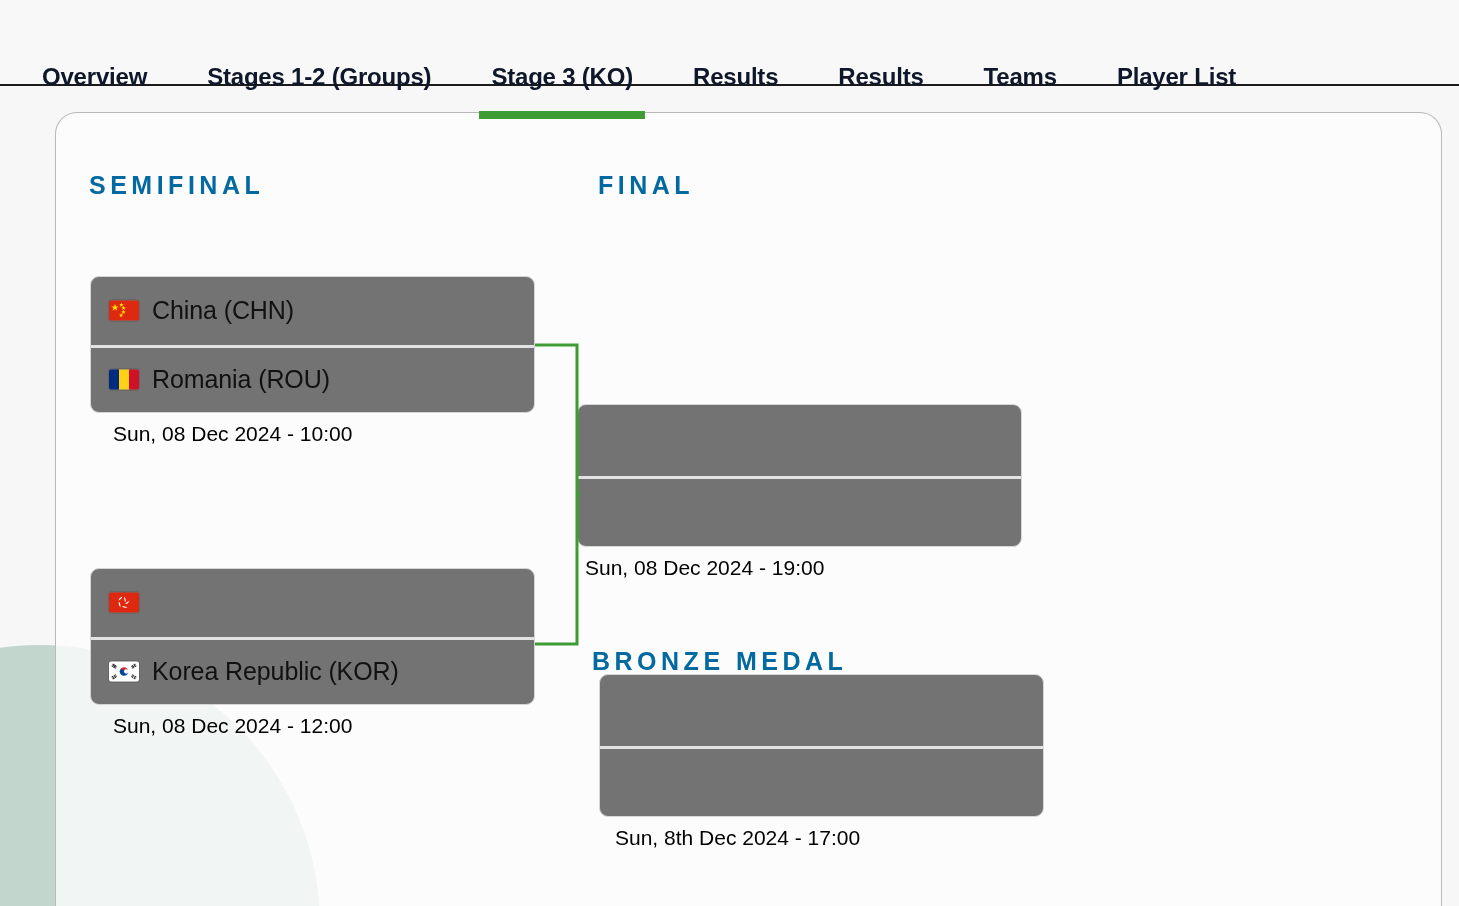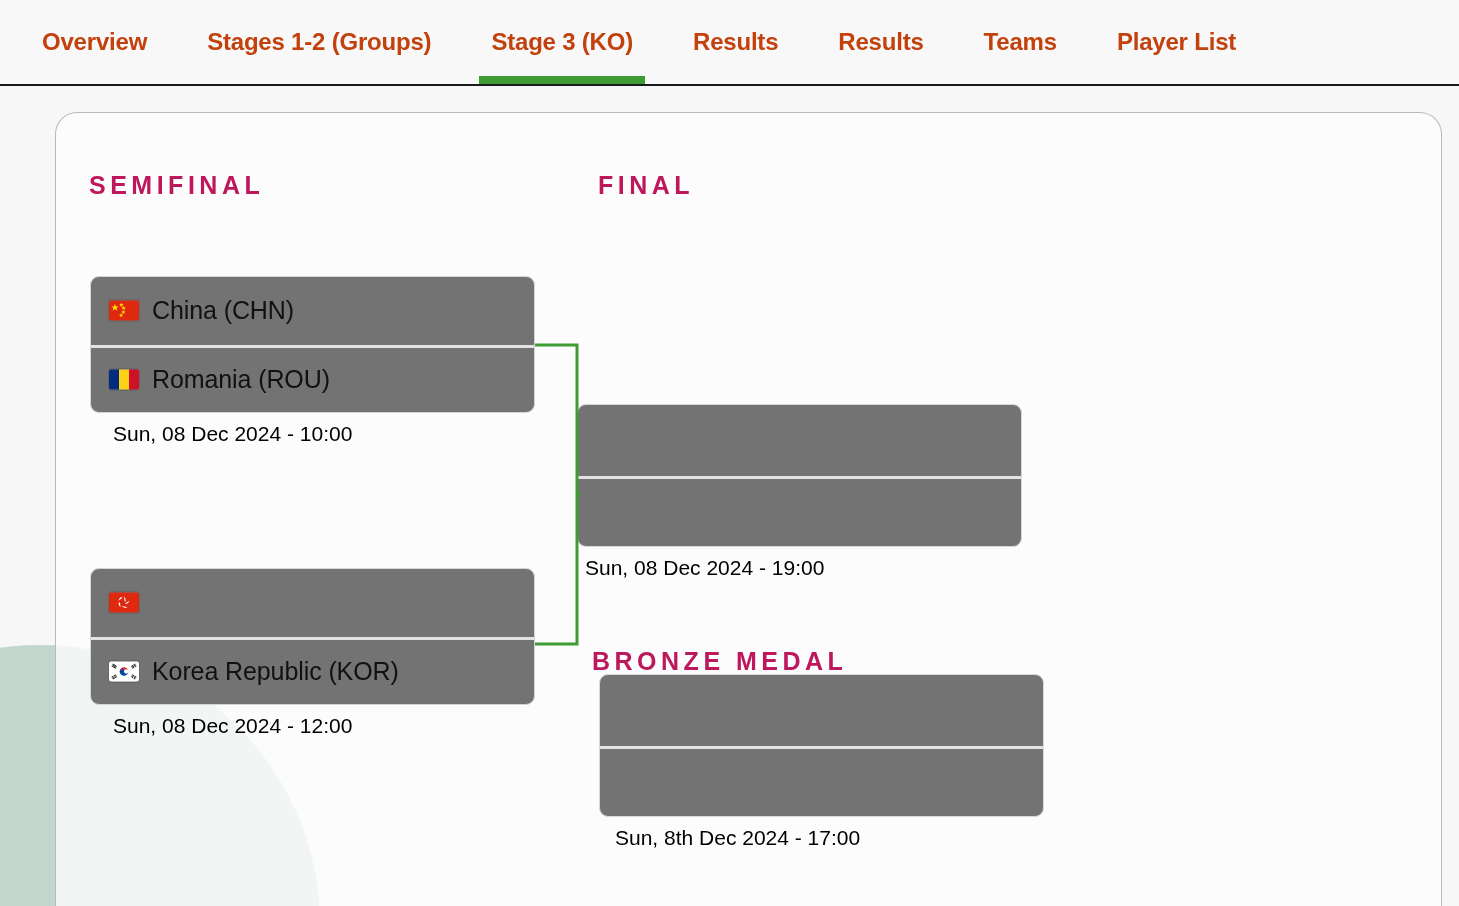--- a/index.html
+++ b/index.html
@@ -46,25 +46,26 @@
     box-sizing: border-box;
   }
   .tab {
     position: relative;
     height: 100%;
     display: flex;
     align-items: center;
     padding: 0 30px;
     font-size: 24px;
     font-weight: bold;
-    color: #c2410c;
+    color: #0f172a;
     letter-spacing: -0.2px;
     cursor: pointer;
     white-space: nowrap;
     box-sizing: border-box;
+    margin-top: 35px;
   }
   .tab.active::after {
     content: "";
     position: absolute;
     left: 18px;
     right: 18px;
     bottom: 0;
     height: 8px;
     background: #3e9c35;
   }
@@ -83,21 +84,21 @@
     box-sizing: border-box;
     z-index: 2;
     overflow: hidden;
   }
 
   .col-title {
     position: absolute;
     font-size: 25px;
     font-weight: bold;
     letter-spacing: 4.5px;
-    color: #be185d;
+    color: #0369a1;
   }
   #title-semifinal { left: 33px;  top: 37px; }
   #title-final     { left: 542px; top: 37px; }
   #title-bronze    { left: 536px; top: 513px; }
 
   
   .match {
     position: absolute;
   }
   .match-card {

